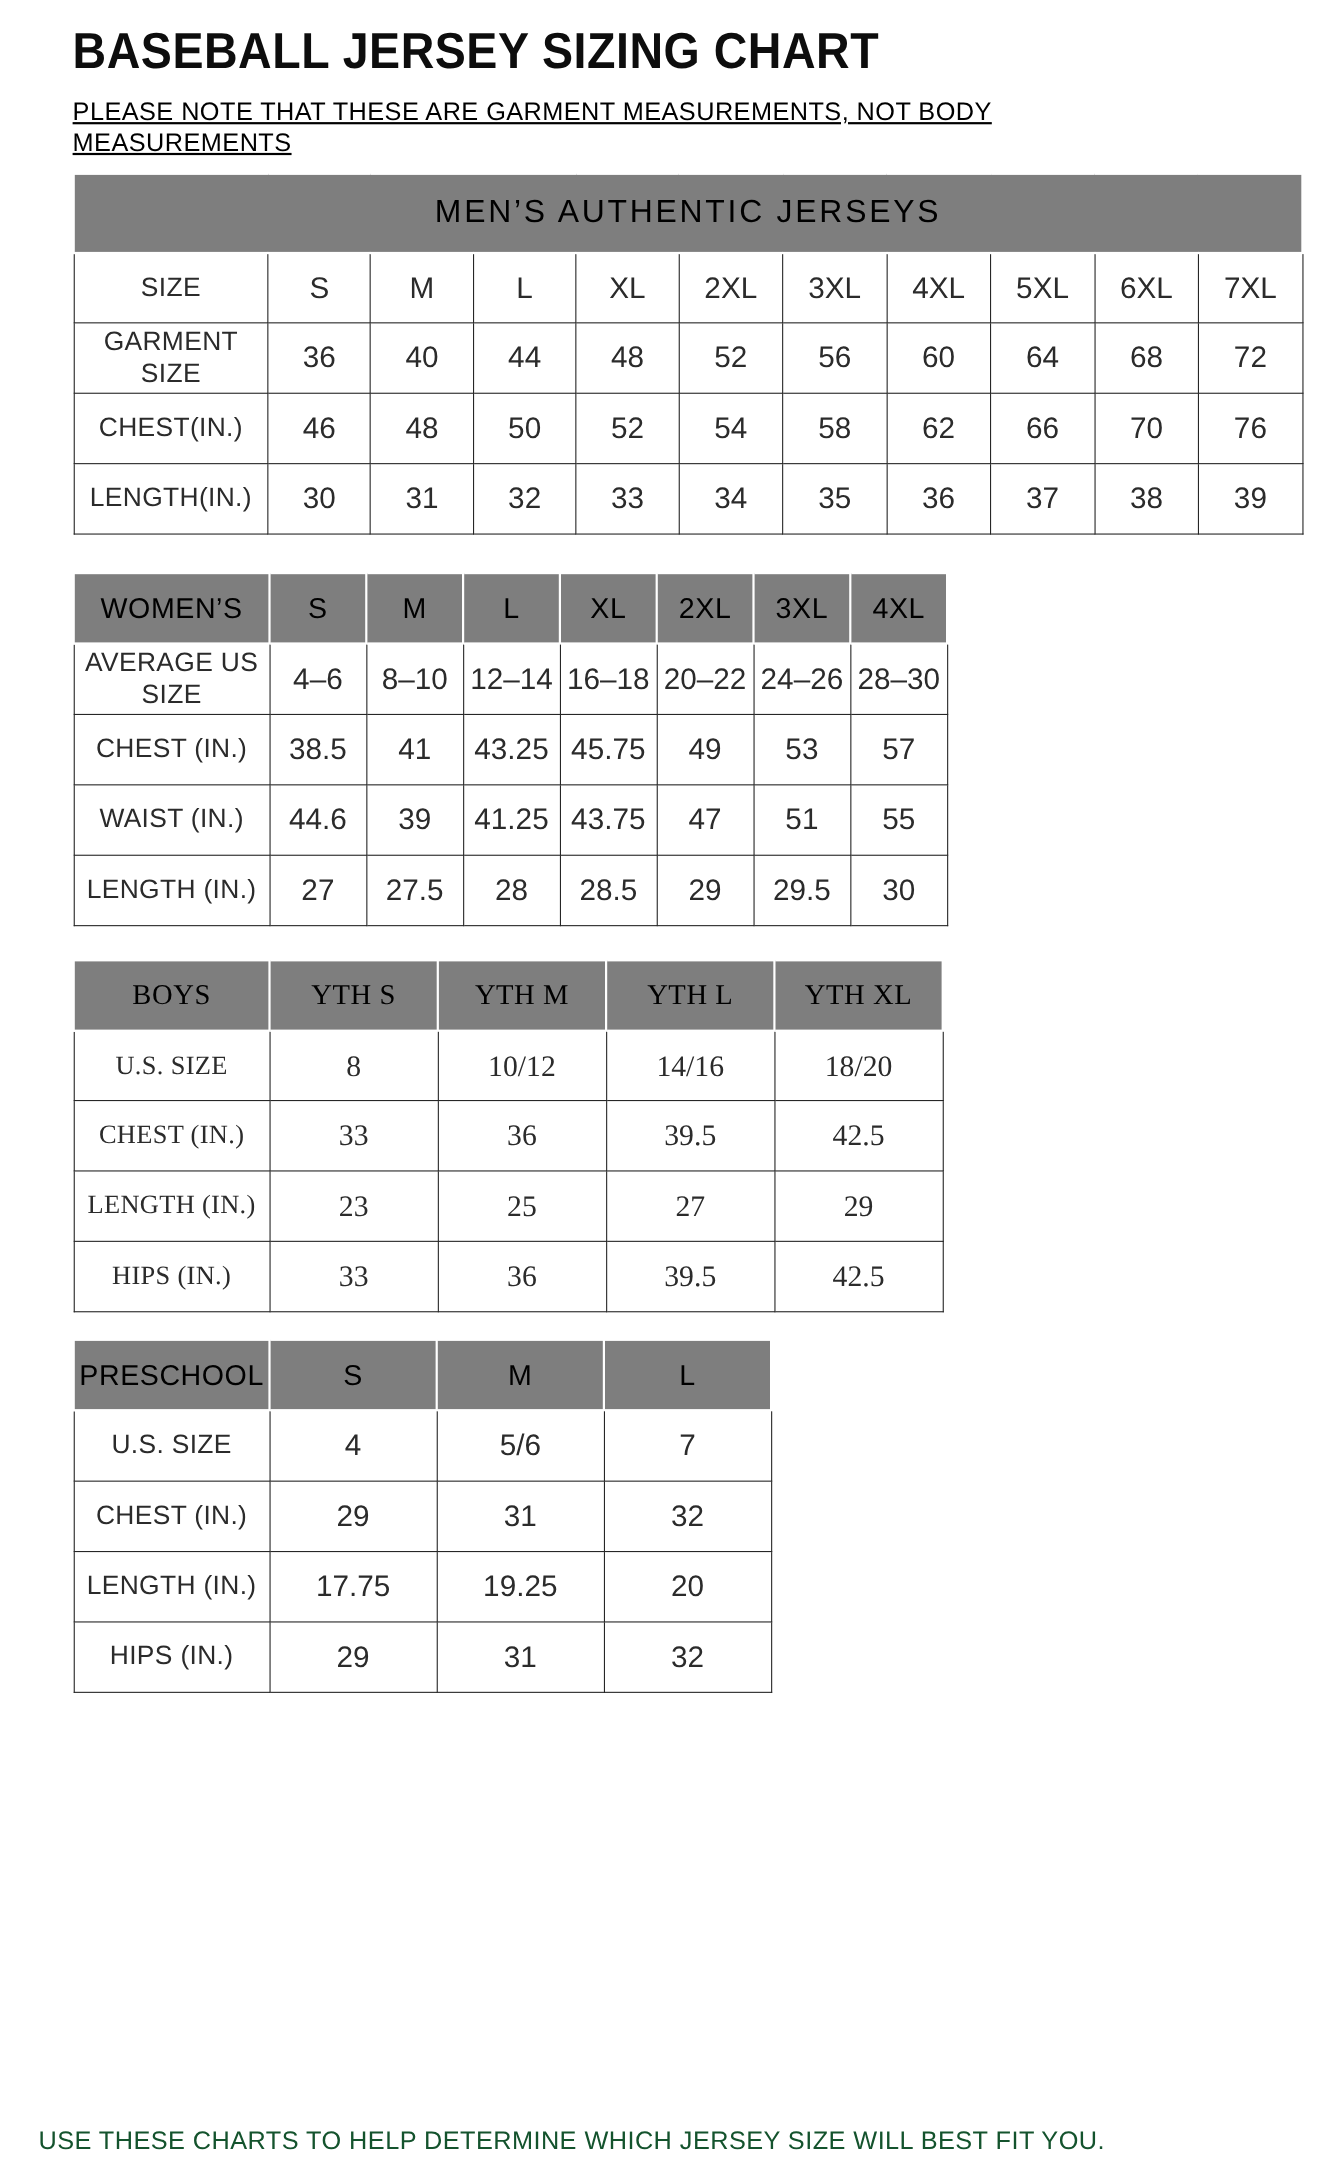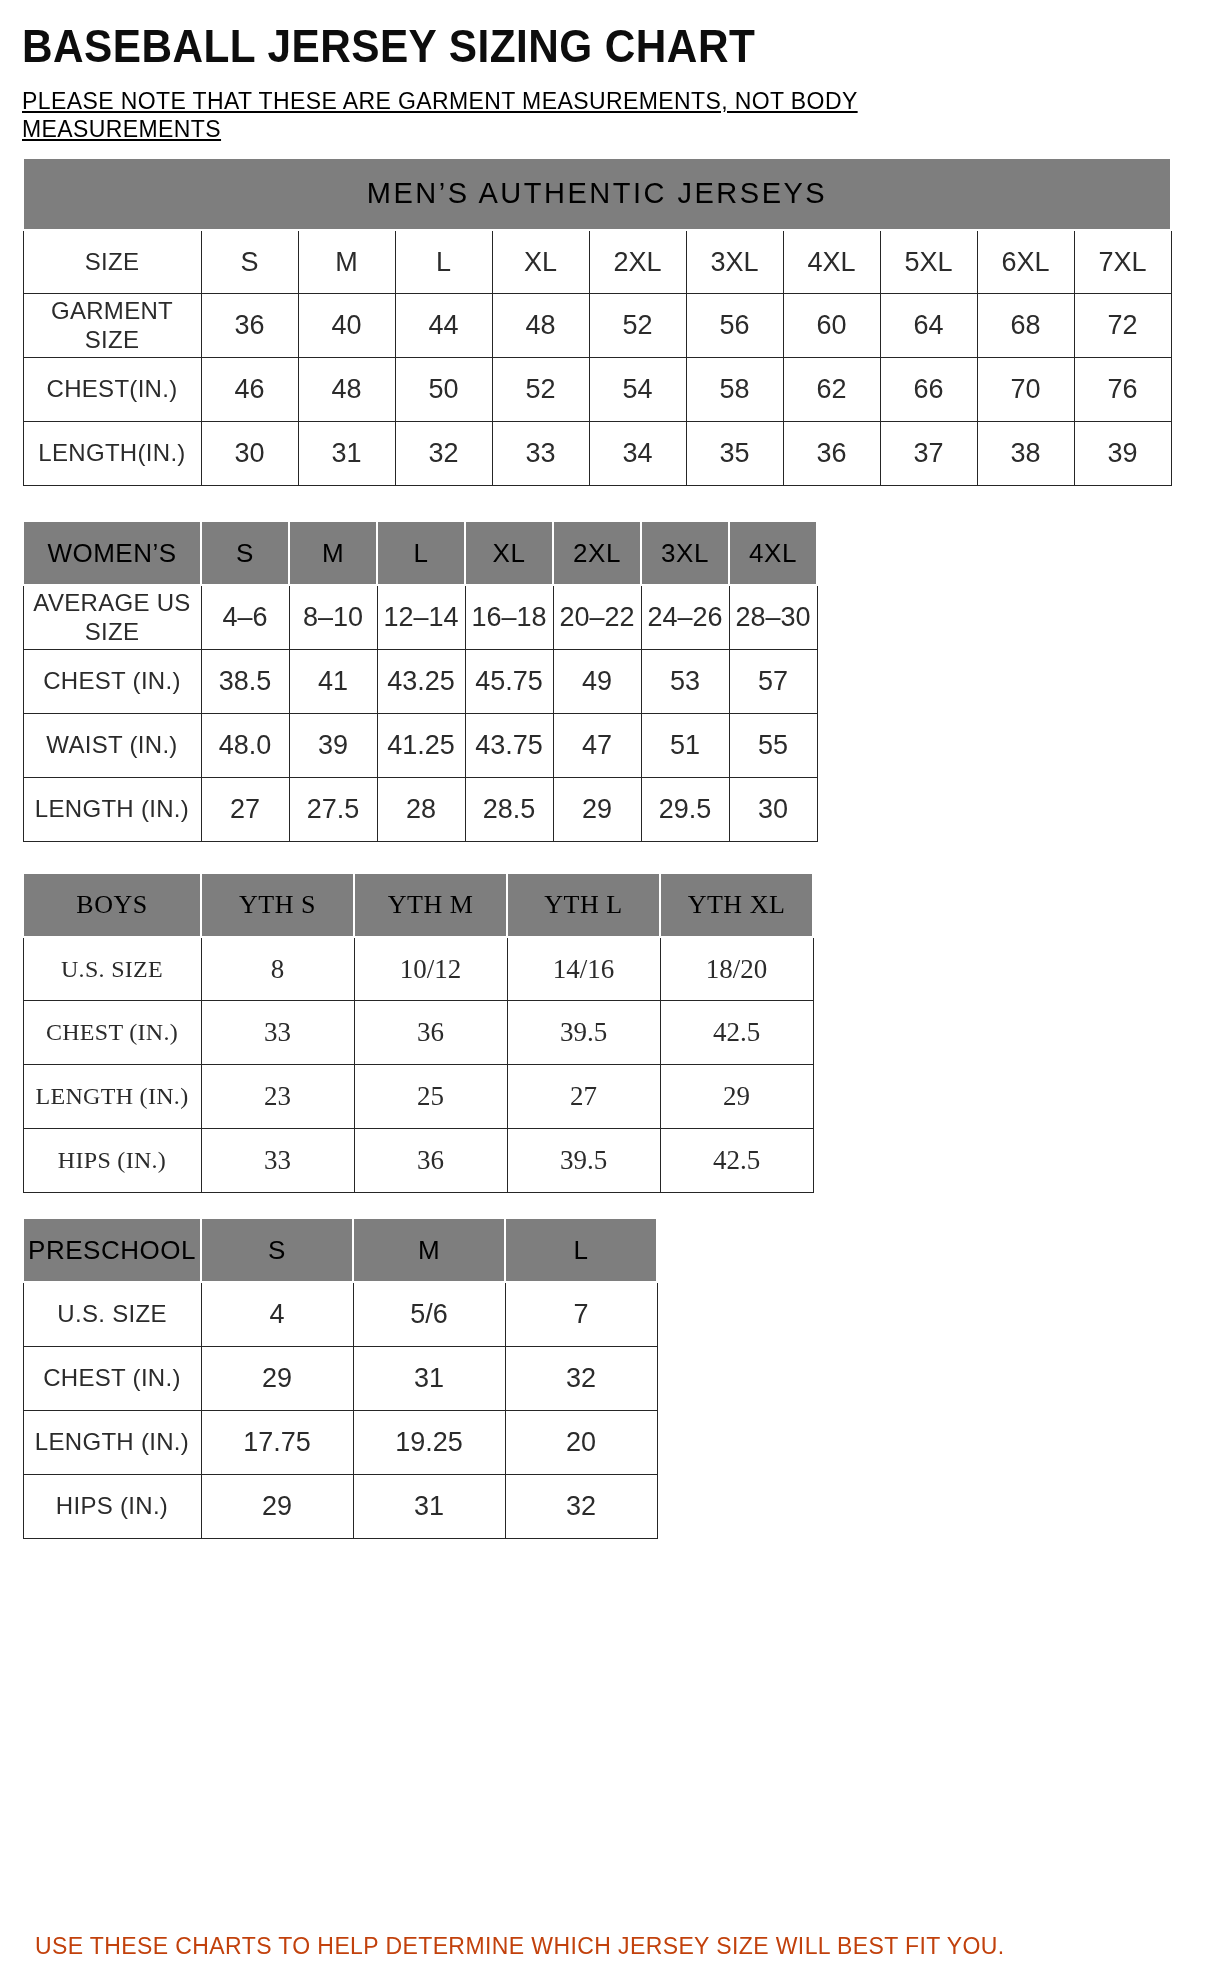--- a/index.html
+++ b/index.html
@@ -5,21 +5,21 @@
   * { margin: 0; padding: 0; box-sizing: border-box; }
   html, body { background: #ffffff; }
   body {
     width: 1220px;
     height: 1974px;
     position: relative;
     overflow: hidden;
     font-family: "Liberation Sans", sans-serif;
     color: #2b2b2b;
   }
-  .page { padding: 20px 35px 0 22px; }
+  .page { padding: 20px 35px 0 22px; margin-left: 44px; }
 
   .page-title {
     font-size: 46px;
     font-weight: 800;
     color: #0d0d0d;
     letter-spacing: 0.5px;
     white-space: nowrap;
     transform: scaleX(0.92);
     transform-origin: left center;
     line-height: 1.15;
@@ -67,21 +67,21 @@
   .t-womens { margin-top: 34px; }
   .t-boys { margin-top: 30px; font-family: Liberation Serif, serif; }
   .t-preschool { margin-top: 24px; }
 
   .footer-note {
     position: absolute;
     left: 35px;
     bottom: 14px;
     font-size: 23px;
     letter-spacing: 0.4px;
-    color: #c2410c;
+    color: #14532d;
     white-space: nowrap;
   }
 </style>
 </head>
 <body>
 
 <div class="page">
 
   <div class="page-title">BASEBALL JERSEY SIZING CHART</div>
   <div class="note">PLEASE NOTE THAT THESE ARE GARMENT MEASUREMENTS, NOT BODY MEASUREMENTS</div>
@@ -181,21 +181,21 @@
         <td>38.5</td>
         <td>41</td>
         <td>43.25</td>
         <td>45.75</td>
         <td>49</td>
         <td>53</td>
         <td>57</td>
       </tr>
       <tr>
         <td class="row-label">WAIST (IN.)</td>
-        <td>48.0</td>
+        <td>44.6</td>
         <td>39</td>
         <td>41.25</td>
         <td>43.75</td>
         <td>47</td>
         <td>51</td>
         <td>55</td>
       </tr>
       <tr>
         <td class="row-label">LENGTH (IN.)</td>
         <td>27</td>

